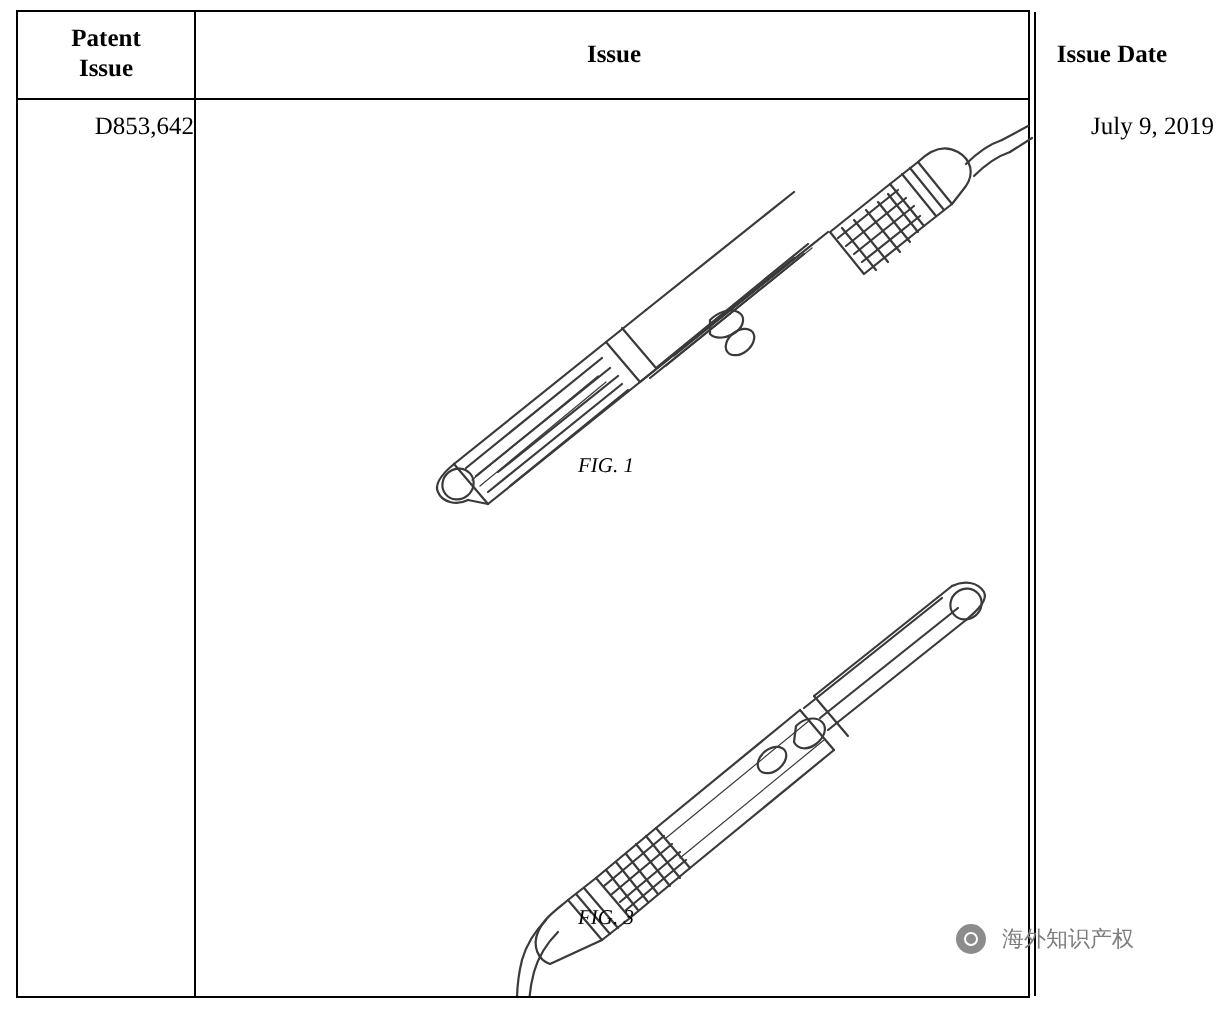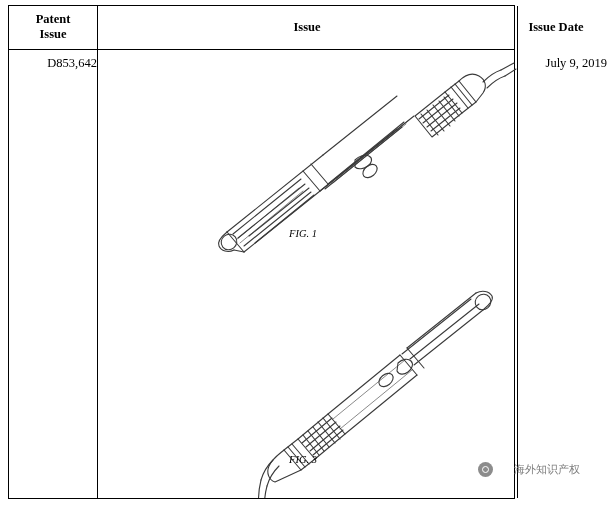--- a/index.html
+++ b/index.html
@@ -125,21 +125,21 @@
     left: 0;
     top: 0;
   }
 
   .watermark {
     position: absolute;
     left: 478px;
     top: 462px;
     display: flex;
     align-items: flex-end;
-    gap: 21px;
+    gap: 8px;
     font-family: "DejaVu Sans", sans-serif;
     font-size: 11px;
     color: #7d7d7d;
   }
   .wm-logo {
     width: 15px;
     height: 15px;
     border-radius: 50%;
     background: #8c8c8c;
     position: relative;

